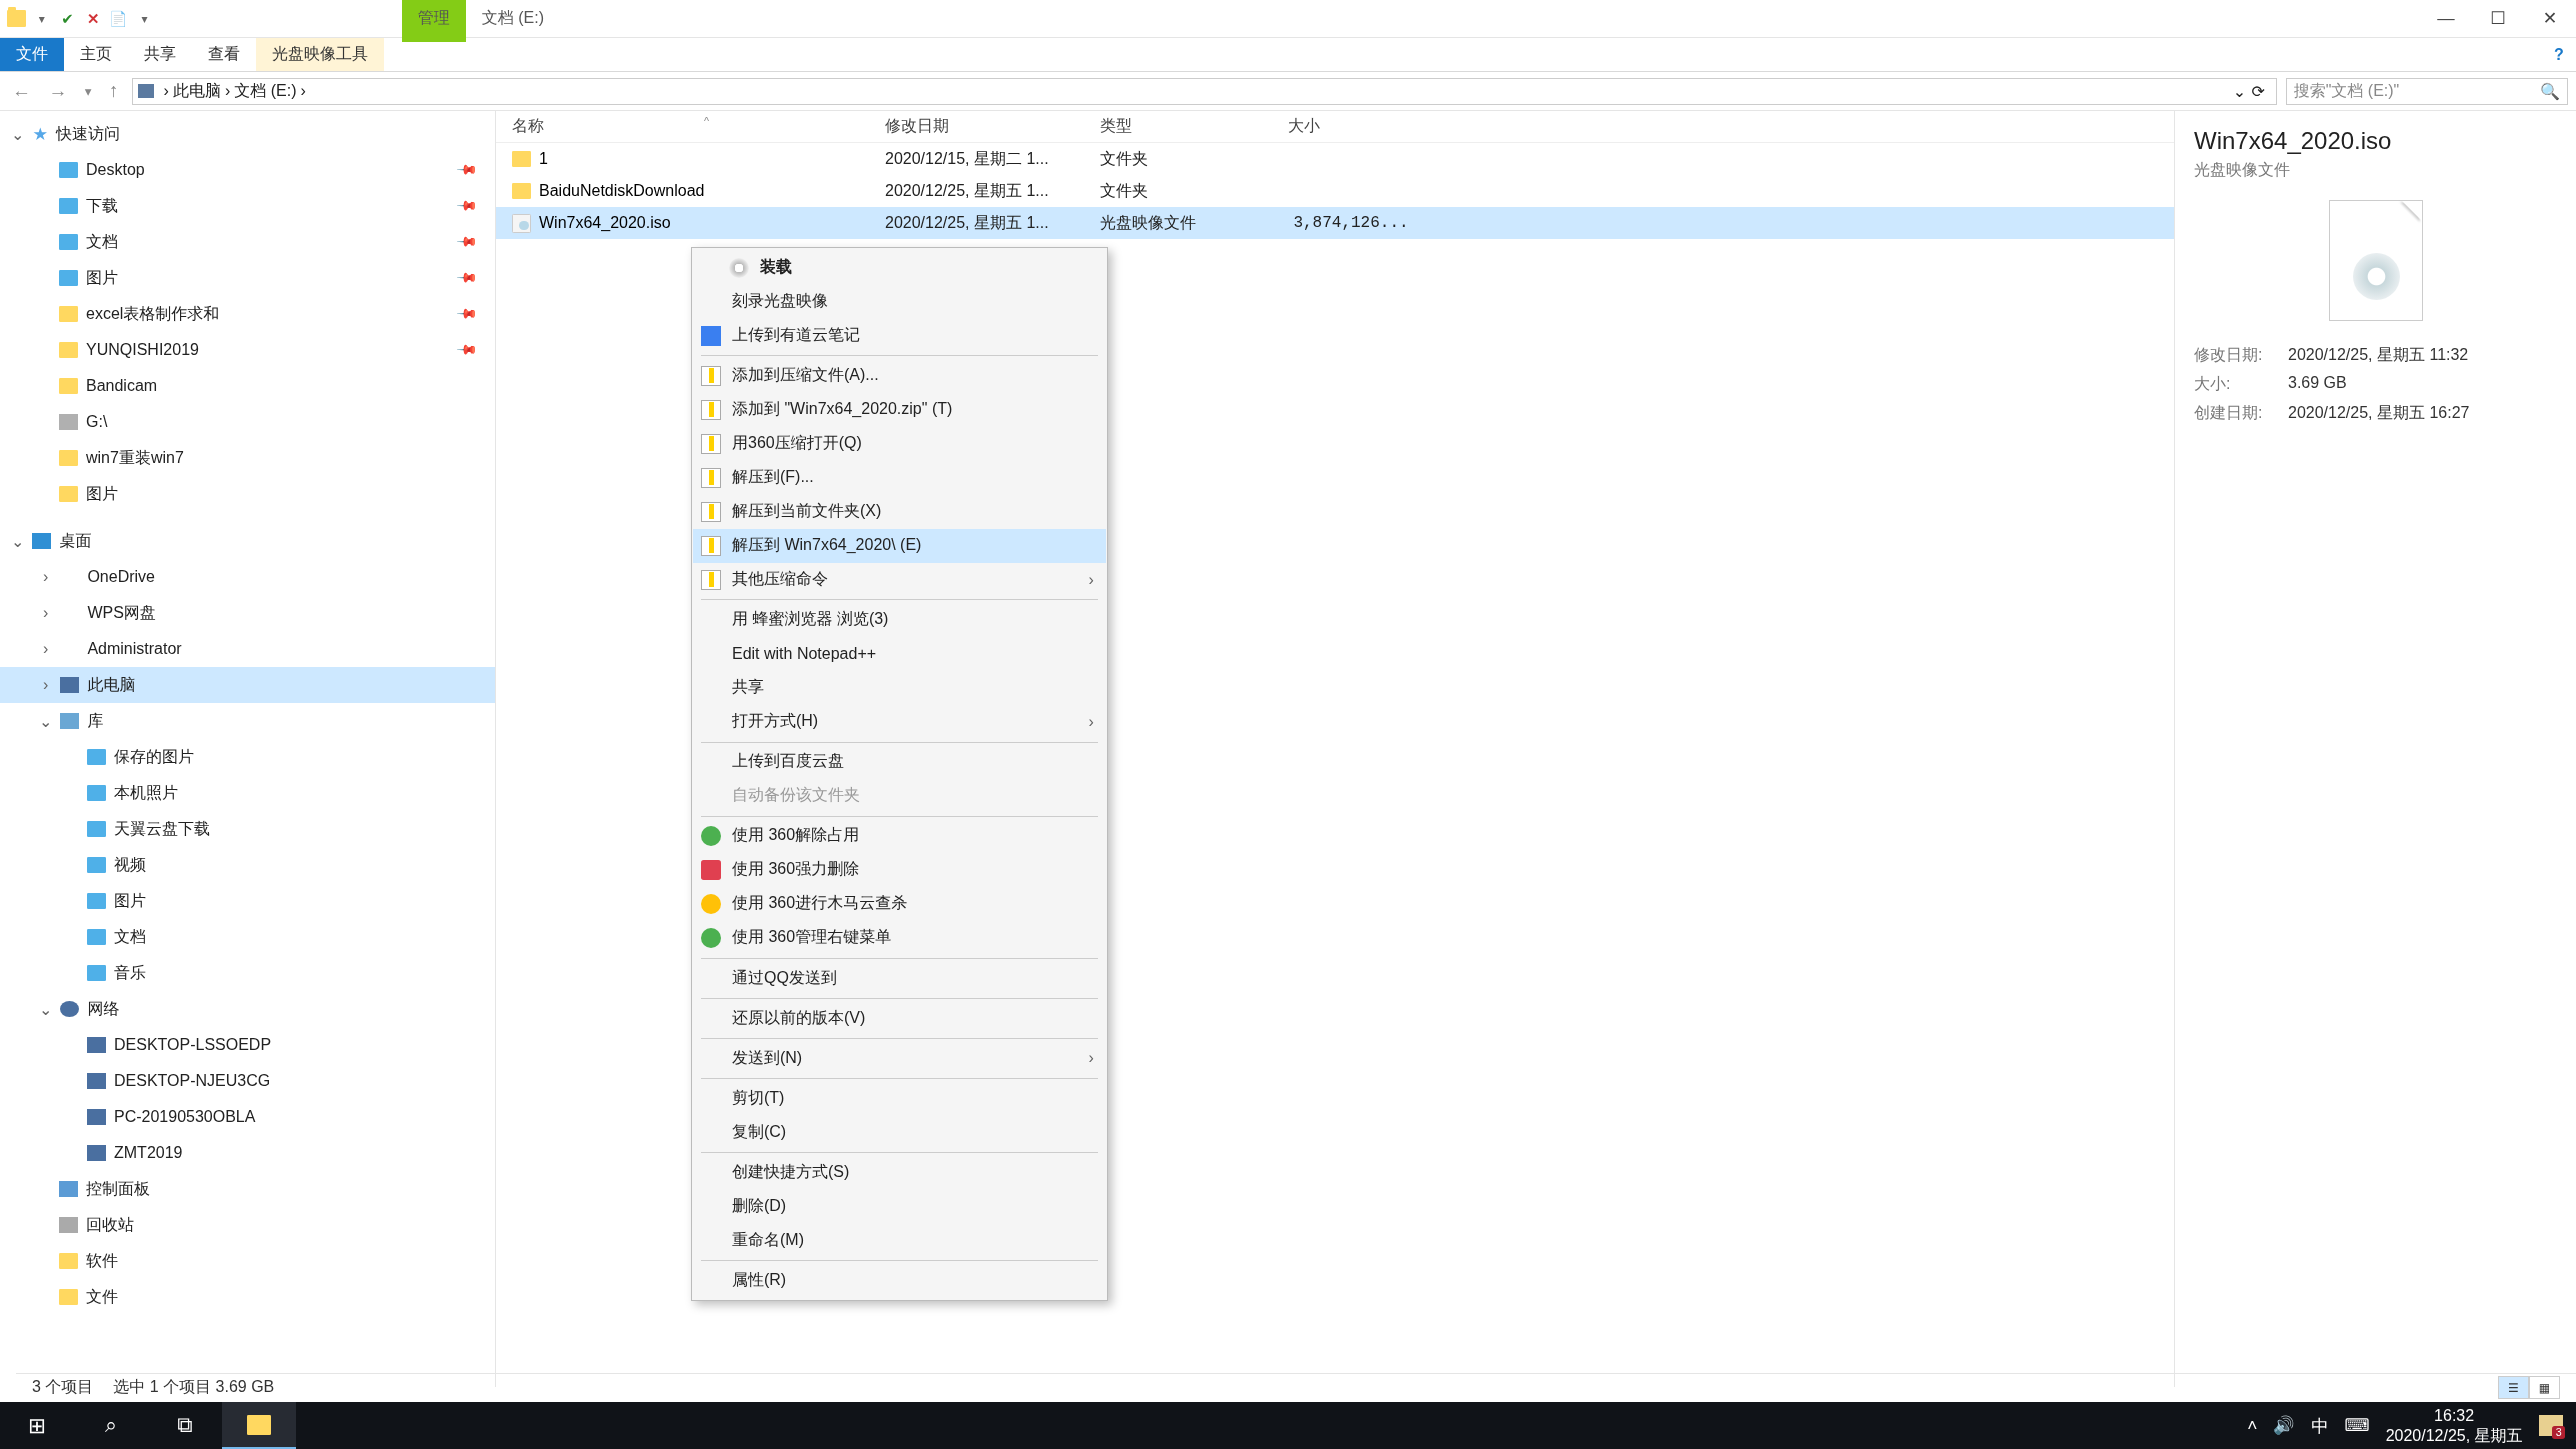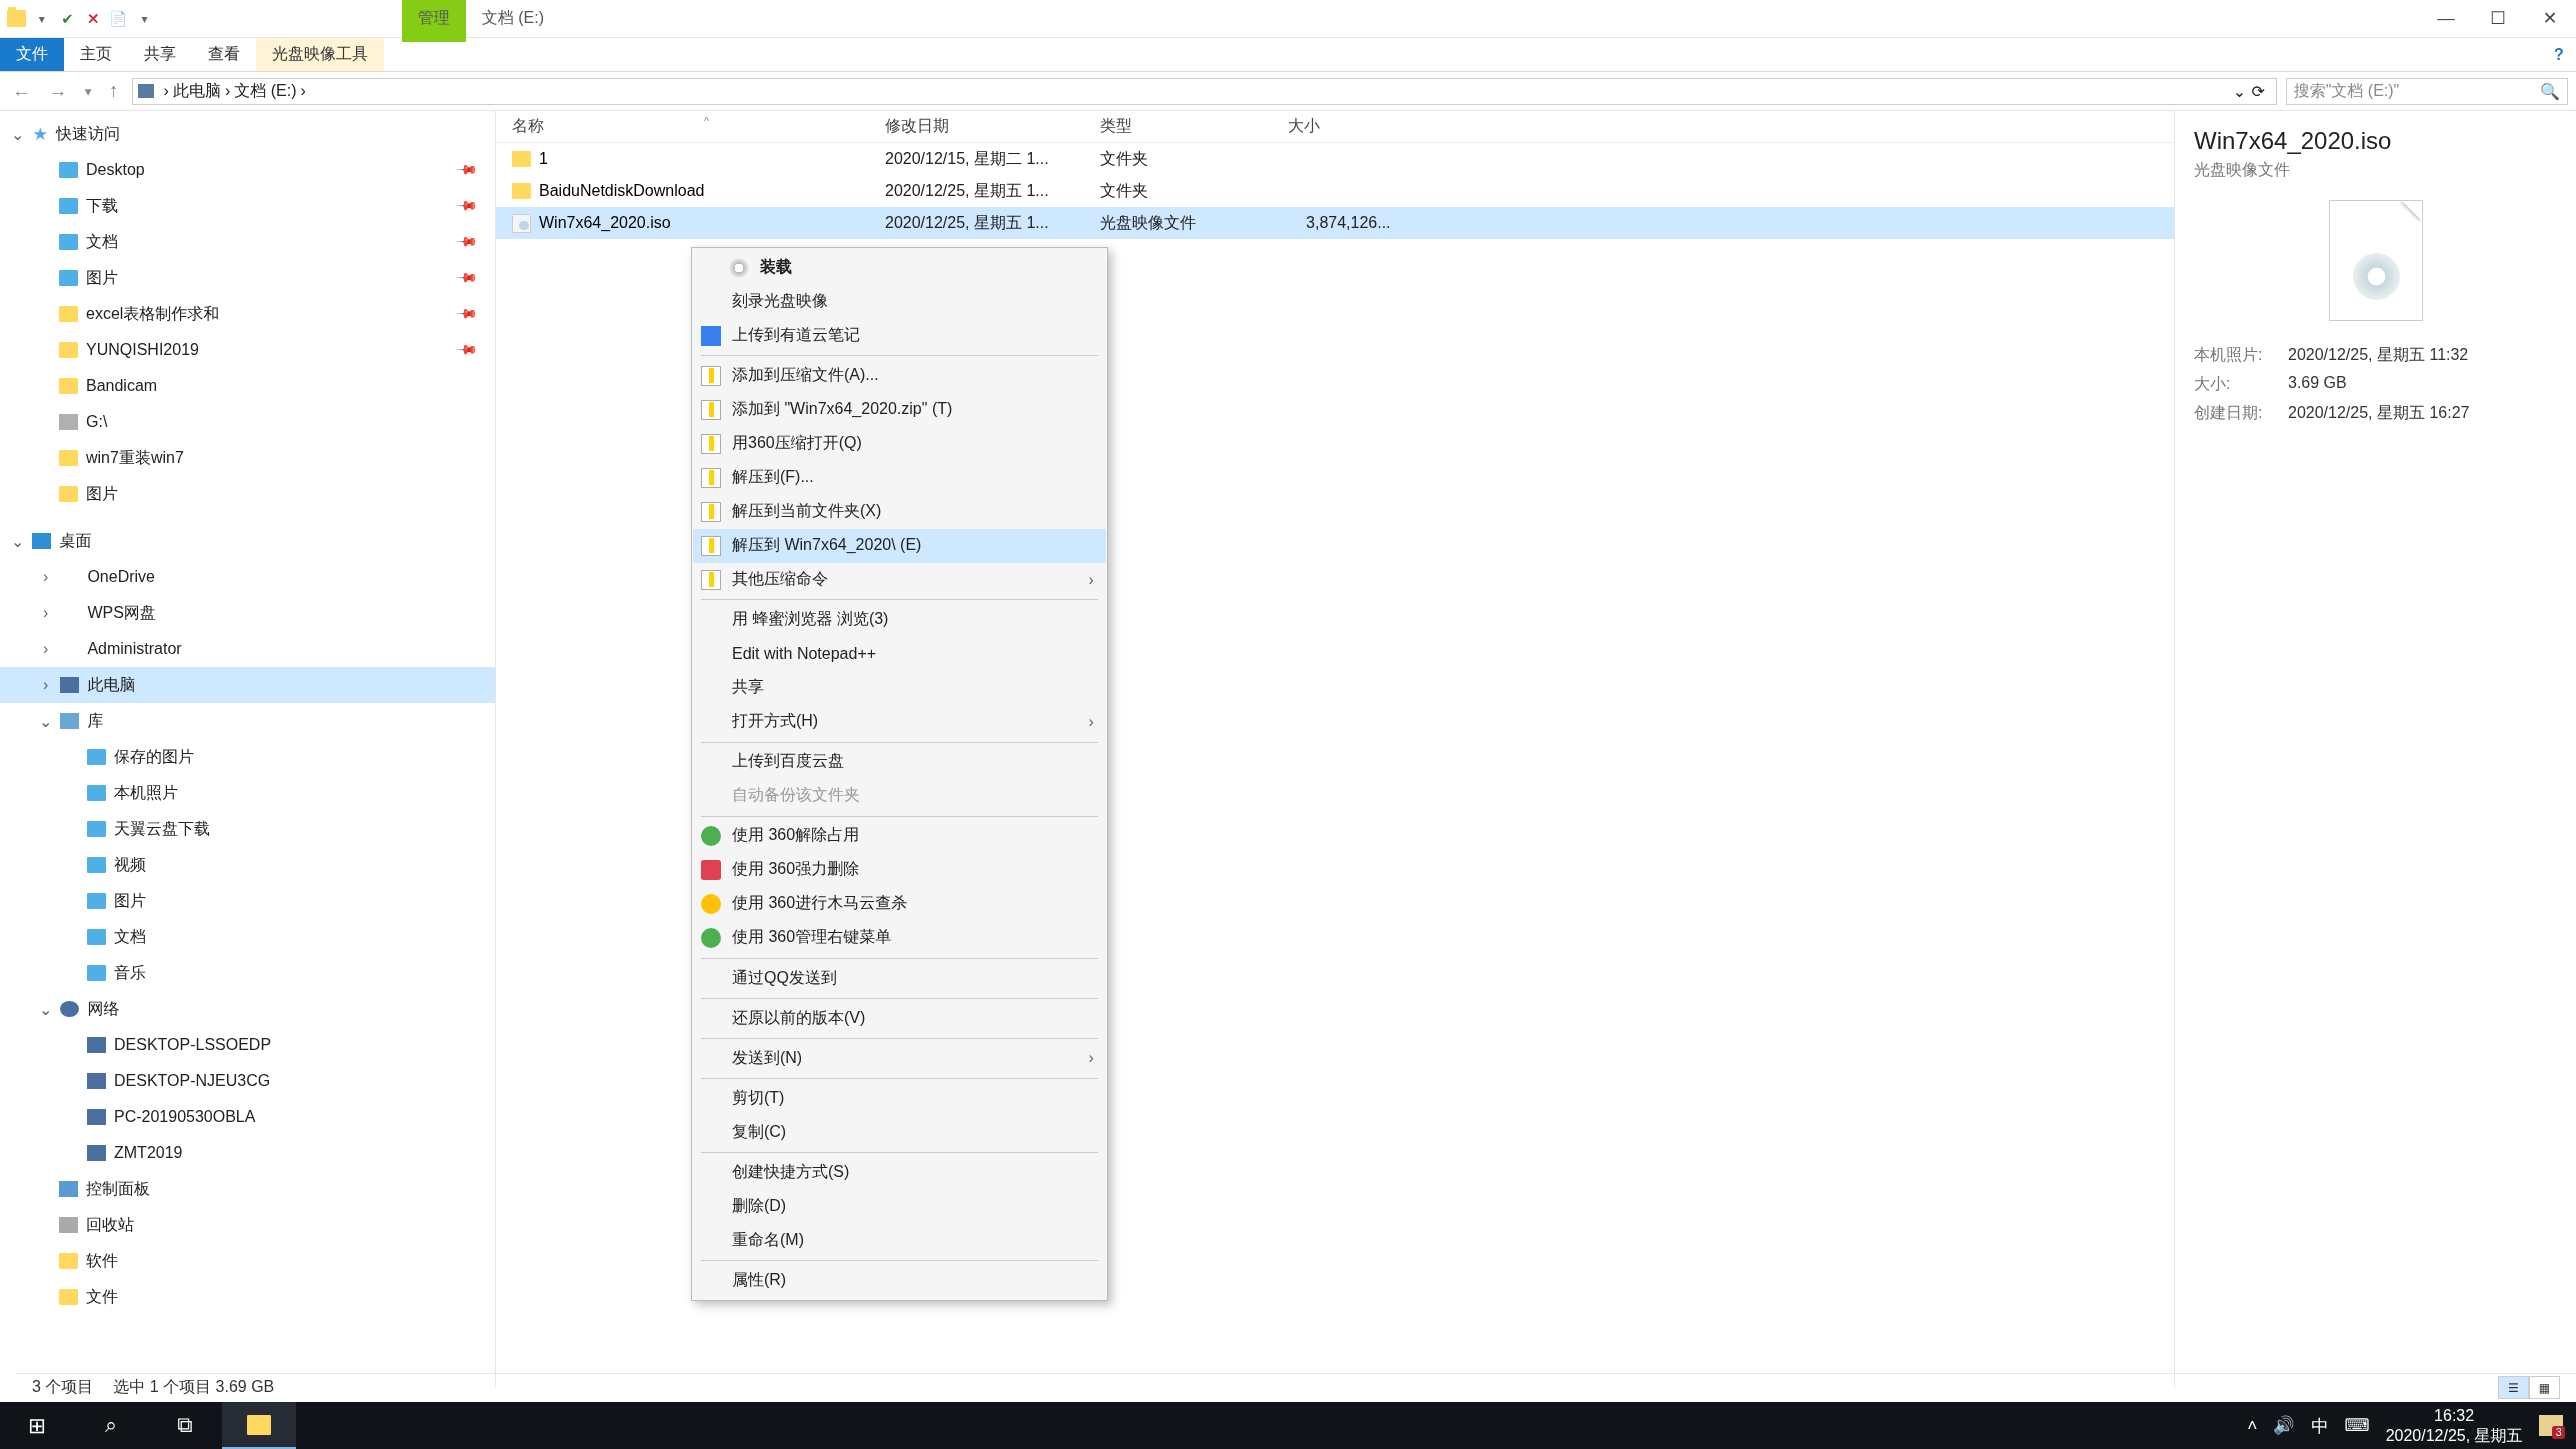--- a/index.html
+++ b/index.html
@@ -69,21 +69,21 @@
 .col-date { width:215px; }
 .col-type { width:188px; }
 .col-size { width:134px; }
 .sort-ind { width:100%; text-align:center; color:#888; font-size:10.7px; position:absolute; top:-1.3px; }
 .col-name-wrap { position:relative; }
 .frow { display:flex; height:32px; align-items:center; }
 .frow.sel { background:#cde8ff; }
 .frow .fname { width:389px; padding-left:16px; display:flex; align-items:center; gap:8px; }
 .frow .fdate { width:215px; color:#222; }
 .frow .ftype { width:188px; color:#222; }
-.frow .fsize { width:134px; text-align:center; padding-right:13.4px; color:#222; }
+.frow .fsize { width:134px; text-align:right; padding-right:13.4px; color:#222;font-family:Liberation Mono, monospace; }
 .fic-folder { width:19px; height:16px; background:#ffd860; border-radius:1.3px; display:inline-block; }
 .fic-iso { width:19px; height:19px; background:#f5f5f5; border:0.7px solid #ccc; border-radius:1.3px; display:inline-block; position:relative; }
 .fic-iso:after { content:""; position:absolute; width:9.4px; height:9.4px; background:#b8d8e8; border-radius:50%; bottom:1.3px; right:1.3px; }
 
 
 .ctxmenu { position:absolute; left:691px; top:247px; width:417px; background:#f5f5f5; border:0.7px solid #bbb; box-shadow:4px 4px 9.4px rgba(0,0,0,.25); padding:2.7px 1.3px; }
 .citem { display:flex; align-items:center; height:34px; padding:0 12px 0 8px; gap:10.7px; color:#222; }
 .citem.bold { font-weight:bold;margin-left:28px; }
 .citem.disabled { color:#999; }
 .citem.hov { background:#cde8ff; }
@@ -385,21 +385,21 @@
         </div>
       </div>
   </div>
 
   <div class="details">
     <div class="dtitle">Win7x64_2020.iso</div>
     <div class="dsub">光盘映像文件</div>
     <div class="dthumb"></div>
     <div id="drows">
         <div class="drow">
-          <span class="dlab">本机照片:</span>
+          <span class="dlab">修改日期:</span>
           <span class="dval">2020/12/25, 星期五 11:32</span>
         </div>
         <div class="drow">
           <span class="dlab">大小:</span>
           <span class="dval">3.69 GB</span>
         </div>
         <div class="drow">
           <span class="dlab">创建日期:</span>
           <span class="dval">2020/12/25, 星期五 16:27</span>
         </div>

